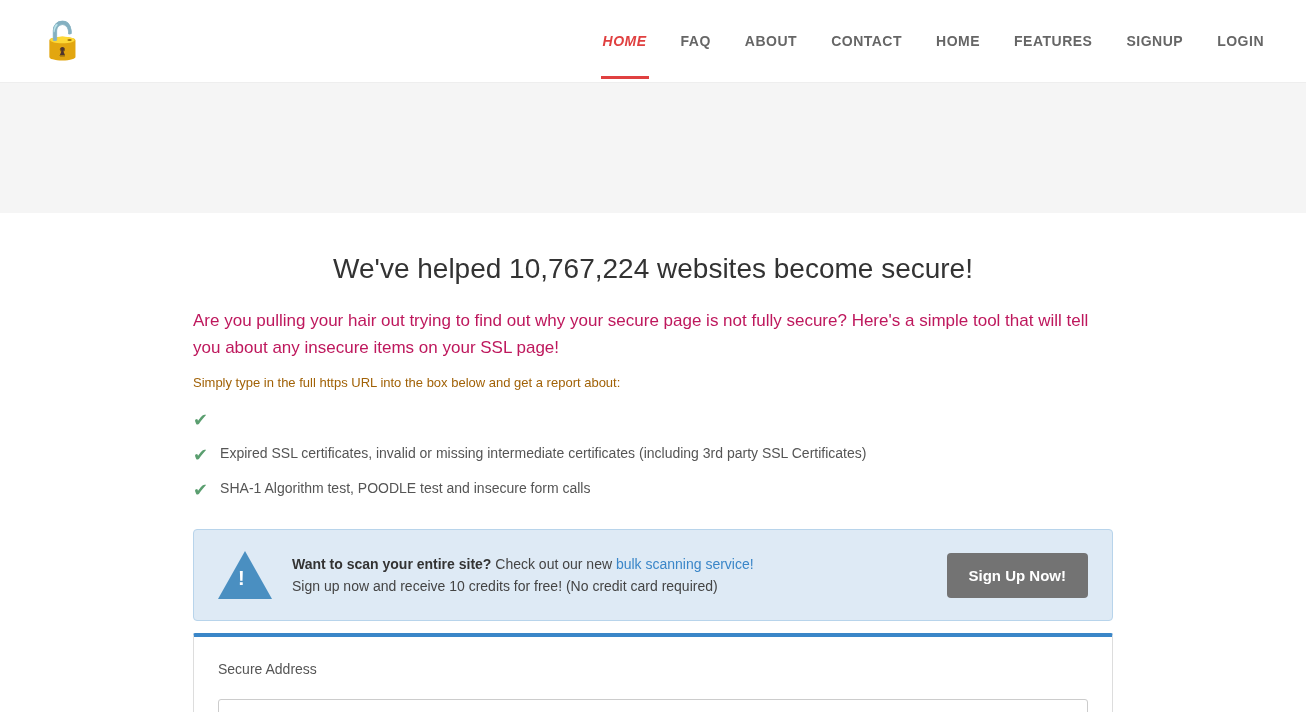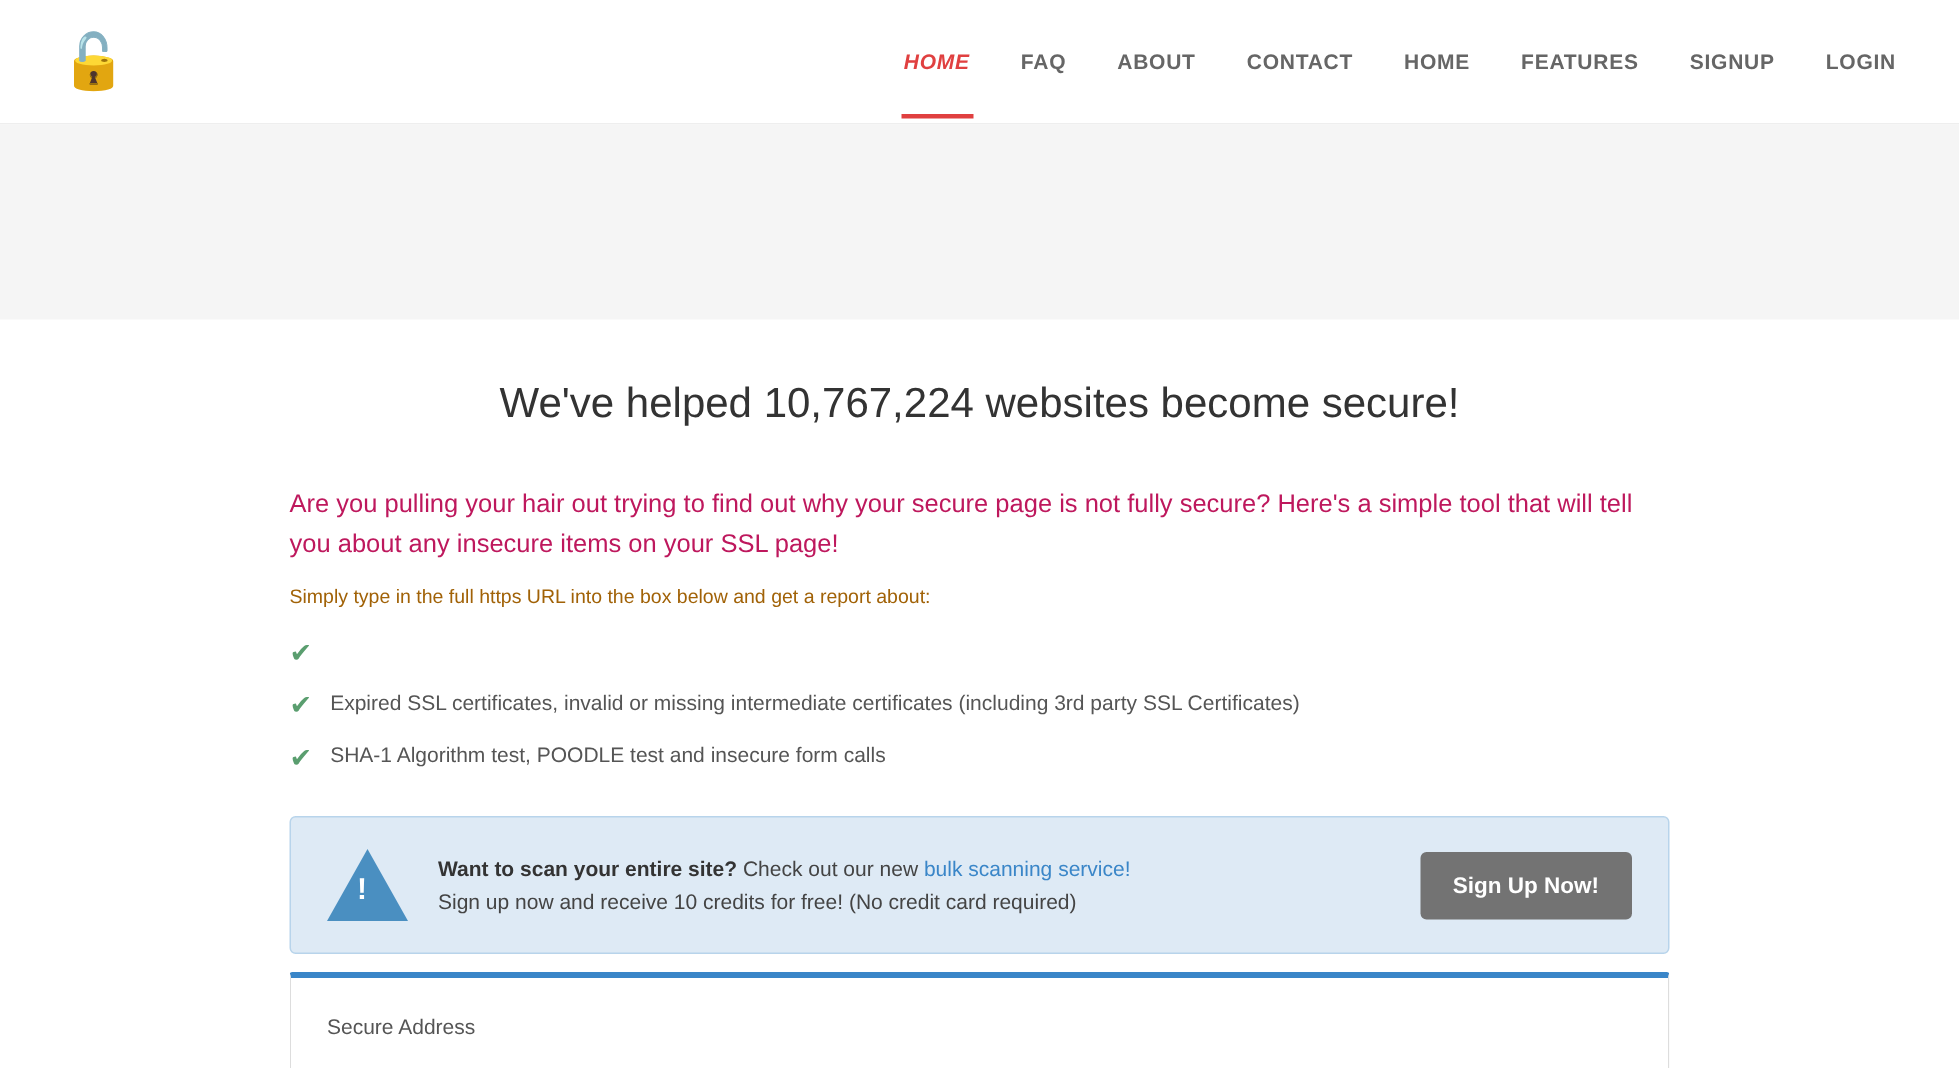--- a/index.html
+++ b/index.html
@@ -70,21 +70,21 @@
       max-width: 960px;
       margin: 0 auto;
       padding: 40px 20px 0;
     }
 
     .headline {
       text-align: center;
       font-size: 28px;
       font-weight: 400;
       color: #333;
-      margin-bottom: 37px;
+      margin-bottom: 22px;
     }
 
     .description {
       font-size: 17px;
       color: #be185d;
       line-height: 1.6;
       margin-bottom: 14px;
     }
 
     .subtitle {

